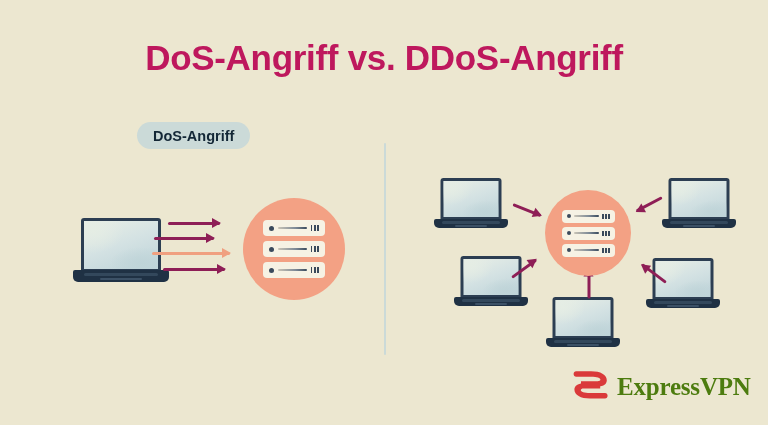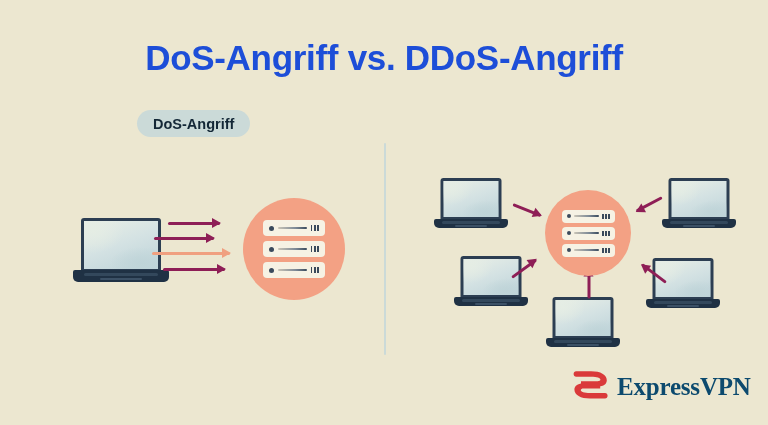--- a/index.html
+++ b/index.html
@@ -16,40 +16,40 @@
   }
 
   
   .title {
     position: absolute;
     top: 38px; left: 0; width: 768px;
     text-align: center;
     font-size: 35px;
     font-weight: bold;
     letter-spacing: -0.3px;
-    color: #1d4ed8;
+    color: #be185d;
     font-family: "Liberation Sans", sans-serif;
   }
 
   
   .pill {
     position: absolute;
     background: #CBDAD8;
     border-radius: 14px;
     height: 27px;
     display: flex;
     align-items: center;
     justify-content: center;
     padding: 0 16px;
     font-size: 14.5px;
     font-weight: bold;
     color: #132736;
     white-space: nowrap;
   }
-  #pill-dos  { left: 137px; top: 110px; }
+  #pill-dos  { left: 137px; top: 122px; }
   #pill-ddos { left: 519px; top: 122px; }
 
   
   .divider {
     position: absolute;
     left: 384px; top: 143px;
     width: 2px; height: 212px;
     background: #CBDAD8;
     border-radius: 1px;
   }
@@ -146,21 +146,21 @@
   
   .logo {
     position: absolute;
     left: 573px; top: 370px;
     display: flex; align-items: center; gap: 8px;
   }
   .logo-mark { flex: 0 0 auto; }
   .logo-text {
     font-family: "Liberation Serif", serif;
     font-size: 25px; font-weight: bold;
-    color: #0c4a6e;
+    color: #4d7c0f;
     letter-spacing: -0.2px;
   }
 </style>
 </head>
 <body>
 
 <div id="canvas">
 
   <div class="title">DoS-Angriff vs. DDoS-Angriff</div>
 

